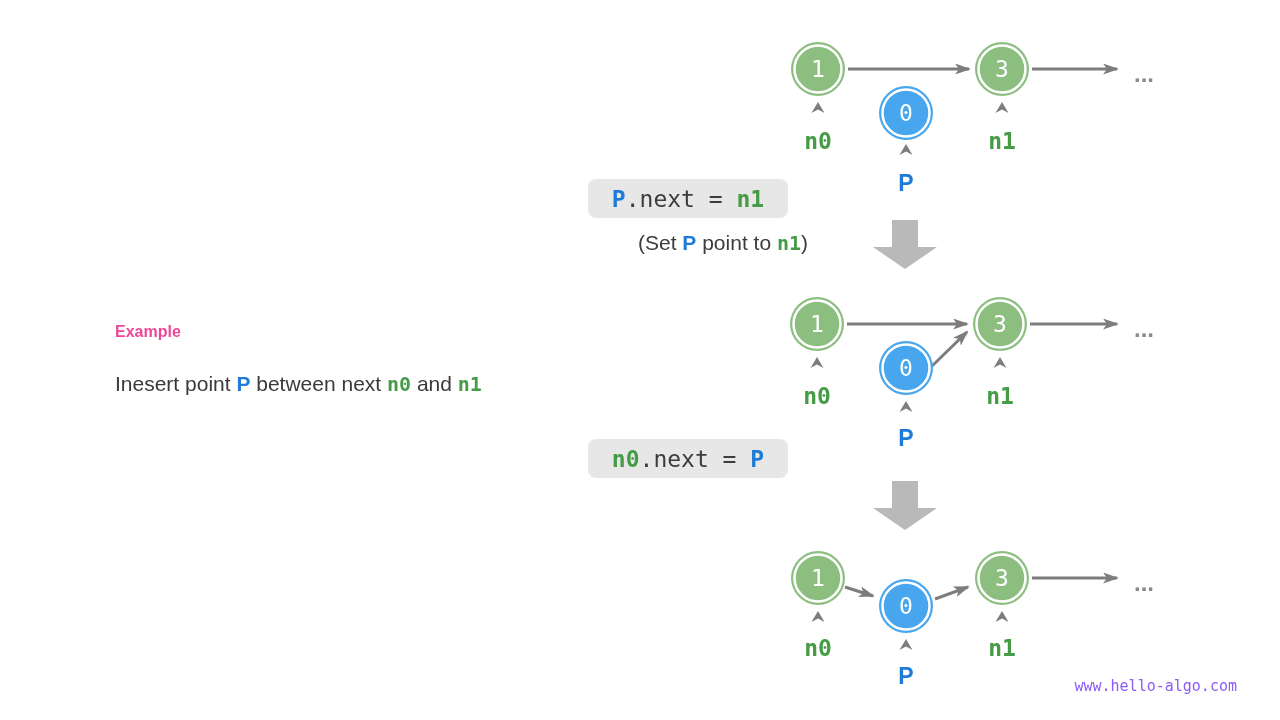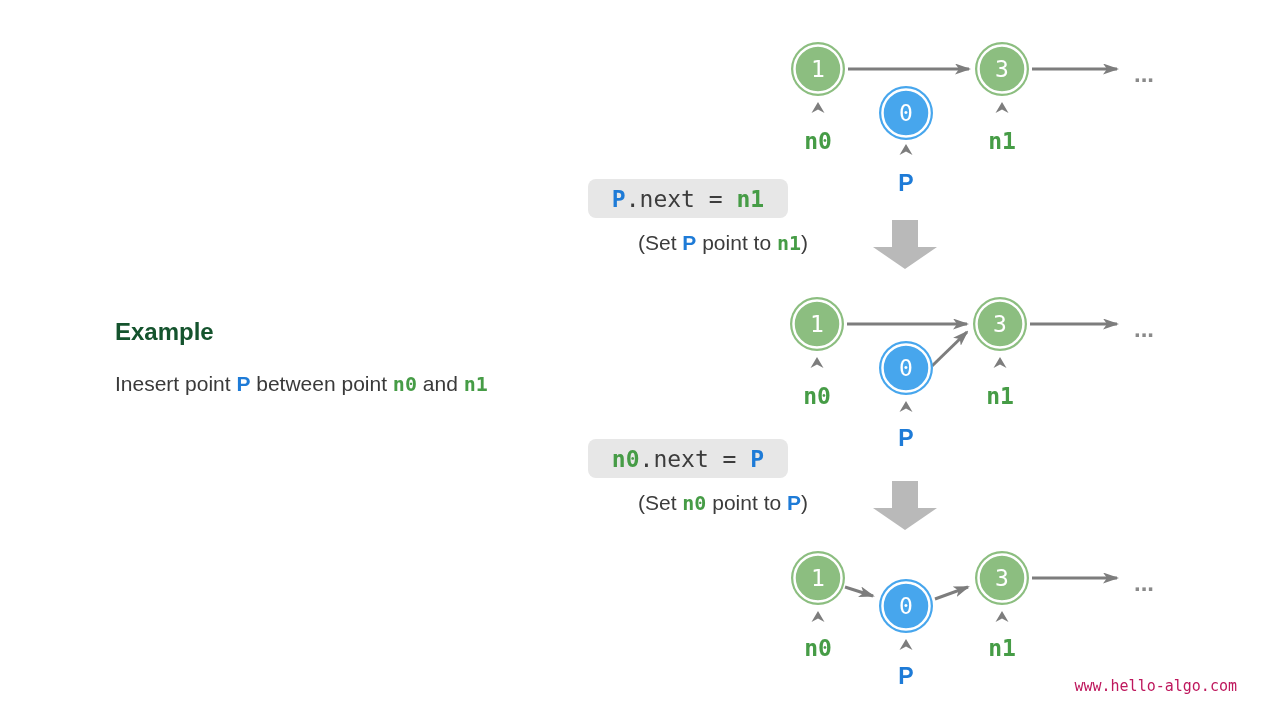--- a/index.html
+++ b/index.html
@@ -1,21 +1,21 @@
 <!DOCTYPE html>
 <html><head>
 <meta charset="utf-8">
 <style>
   html,body{margin:0;padding:0;background:#fff;}
   .canvas{position:relative;width:1280px;height:720px;background:#ffffff;overflow:hidden;
           font-family:"Liberation Sans",sans-serif;}
 
   
   .example{position:absolute;left:115px;top:318px;}
-  .example h1{margin:0;font-size:24px;line-height:28px;font-weight:bold;color:#14532d;}
+  .example h1{margin:0;font-size:16px;line-height:28px;font-weight:bold;color:#ec4899;}
   .example p{margin:25px 0 0;font-size:21px;line-height:26px;color:#3a3a3a;}
   .example p span{white-space:pre;}
   .tok-p{color:#1e7bd7;font-weight:bold;}
   .tok-n{color:#469c46;font-weight:bold;font-family:"DejaVu Sans Mono",monospace;font-size:20px;}
 
   
   .codebox{position:absolute;left:588px;width:200px;height:39px;background:#e7e7e7;border-radius:8px;
            display:flex;align-items:center;justify-content:center;
            font-family:"DejaVu Sans Mono",monospace;font-size:23px;color:#3c3c3c;white-space:pre;}
   .codebox .c-blue{color:#1e7bd7;font-weight:bold;}
@@ -34,41 +34,39 @@
   .lbl{text-anchor:middle;font-weight:bold;}
   .lbl.mono{font-family:"DejaVu Sans Mono",monospace;font-size:23px;}
   .lbl.sans{font-family:"Liberation Sans",sans-serif;font-size:23px;}
   .green-t{fill:#469c46;}
   .blue-t{fill:#1e7bd7;}
   .caret{fill:#7d7d7d;}
   .ellipsis{fill:#8a8a8a;font-family:"Liberation Sans",sans-serif;font-weight:bold;font-size:24px;text-anchor:middle;}
   .block-arrow{position:absolute;}
 
   .watermark{position:absolute;right:43px;top:677px;font-family:"DejaVu Sans Mono",monospace;
-             font-size:15px;color:#be185d;}
+             font-size:15px;color:#8b5cf6;}
 </style>
 </head>
 <body>
 
 <div class="canvas">
 
   <div class="example">
     <h1>Example</h1>
-    <p><span>Inesert point </span><span class="tok-p">P</span><span> between point </span><span class="tok-n">n0</span><span> and </span><span class="tok-n">n1</span>
+    <p><span>Inesert point </span><span class="tok-p">P</span><span> between next </span><span class="tok-n">n0</span><span> and </span><span class="tok-n">n1</span>
     </p>
   </div>
 
   <div class="codebox" style="top:179px"><span class="c-blue">P</span><span>.next = </span><span class="c-green">n1</span>
   </div>
   <div class="caption" style="top:231px"><span>(Set </span><span class="c-blue">P</span><span> point to </span><span class="c-green">n1</span><span>)</span>
   </div>
 
   <div class="codebox" style="top:439px"><span class="c-green">n0</span><span>.next = </span><span class="c-blue">P</span>
-  </div>
-  <div class="caption" style="top:491px"><span>(Set </span><span class="c-green">n0</span><span> point to </span><span class="c-blue">P</span><span>)</span>
   </div>
 
   <svg class="block-arrow" style="left:873px;top:220px" width="64" height="49" viewBox="0 0 64 49">
     <polygon points="19,0 45,0 45,27 64,27 32,49 0,27 19,27" fill="#b9b9b9"></polygon>
   </svg>
   <svg class="block-arrow" style="left:873px;top:481px" width="64" height="49" viewBox="0 0 64 49">
     <polygon points="19,0 45,0 45,27 64,27 32,49 0,27 19,27" fill="#b9b9b9"></polygon>
   </svg>
 
   <svg class="diagram" style="left:760px;top:20px" width="450" height="180" viewBox="760 20 450 180">

